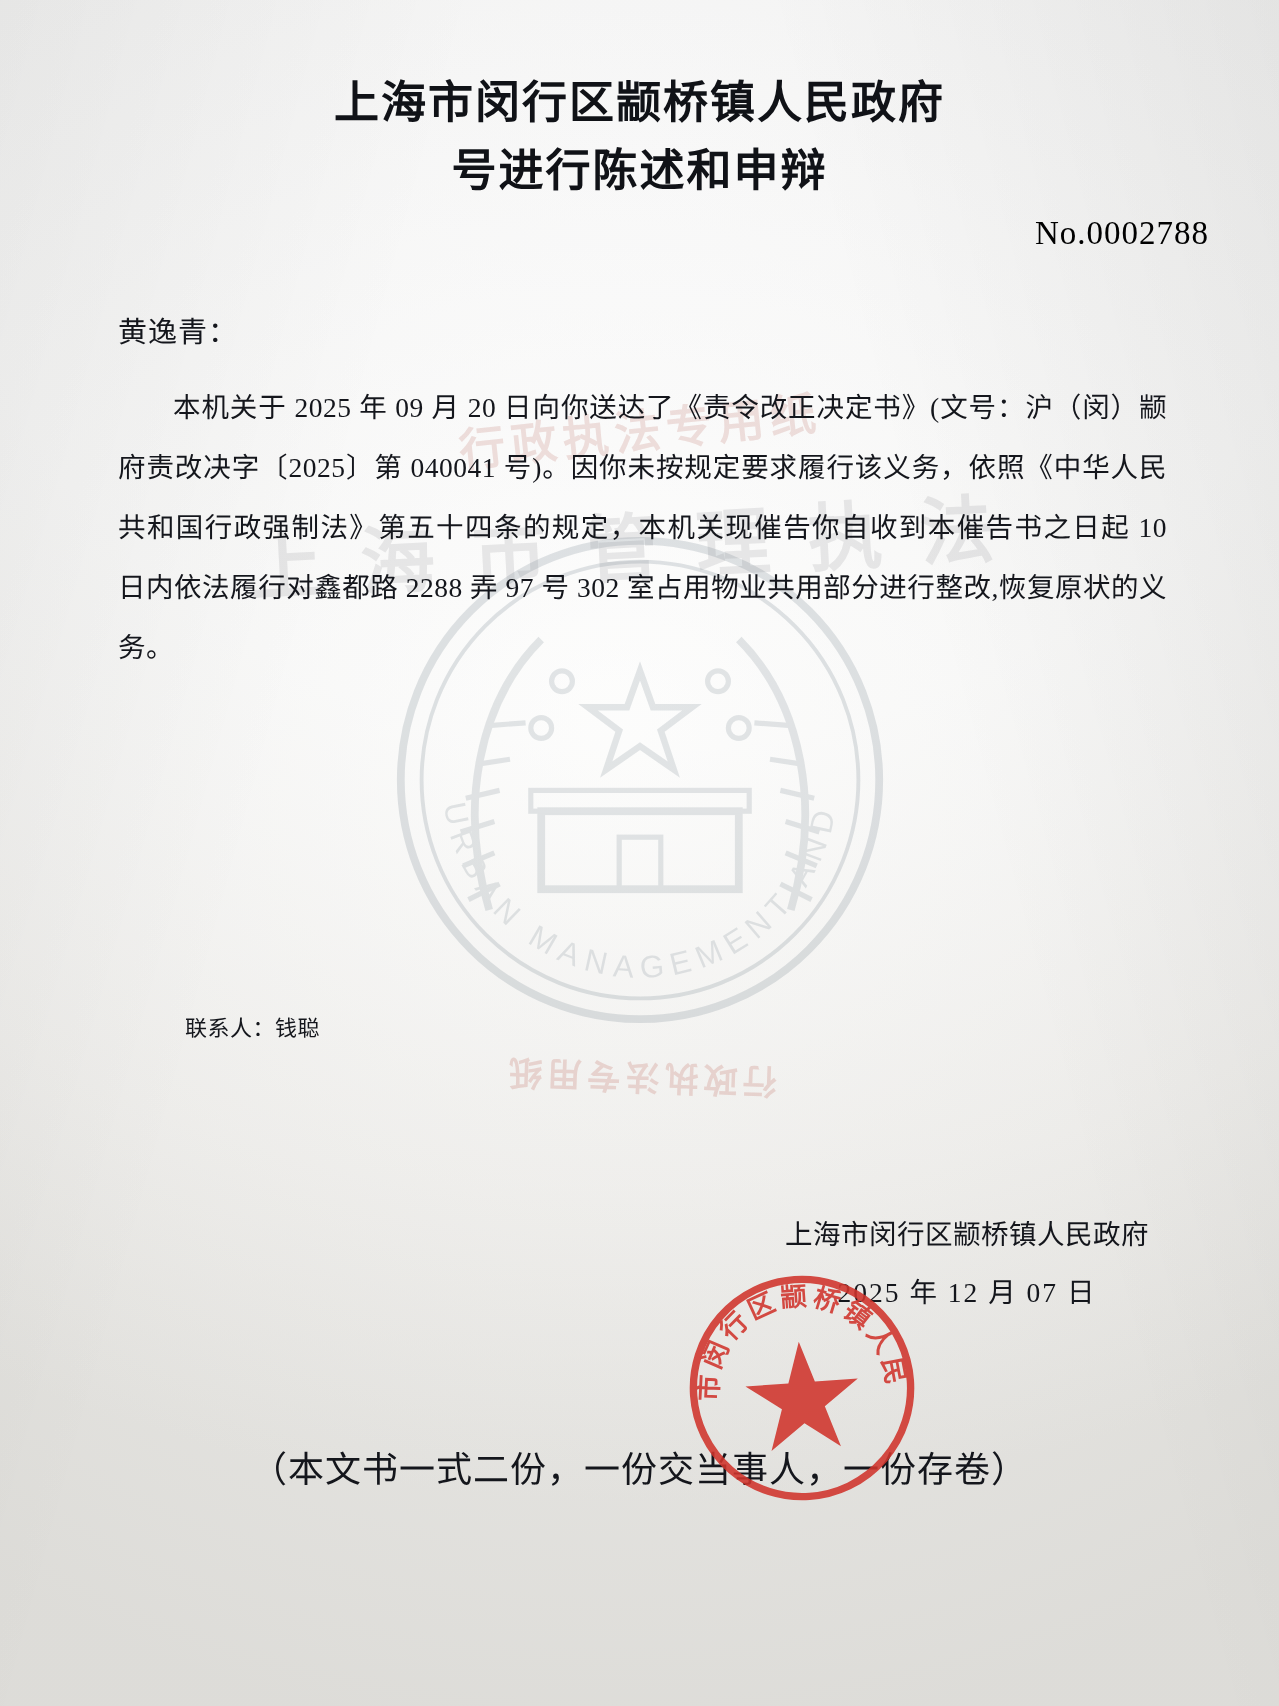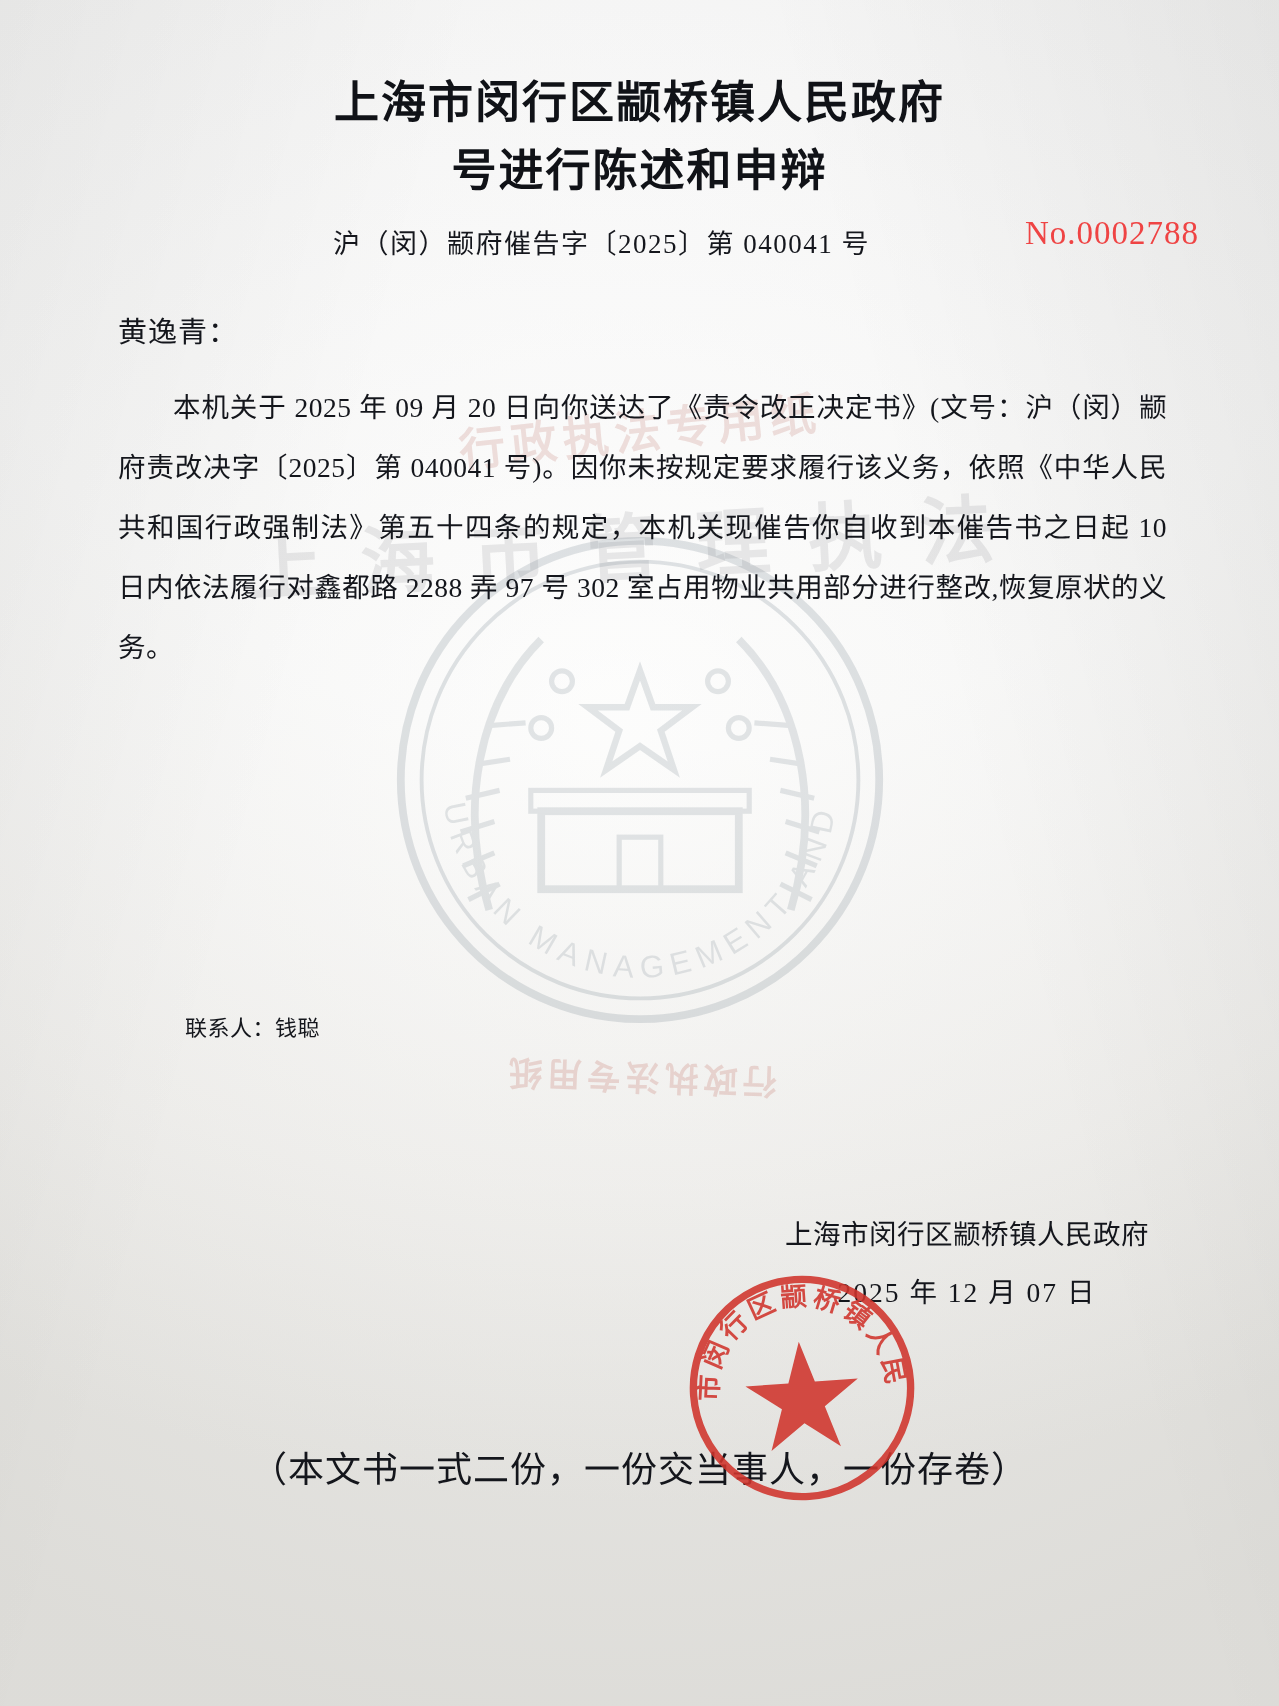--- a/index.html
+++ b/index.html
@@ -111,24 +111,24 @@
   #docnum {
     font-size: 27px;
     letter-spacing: 1.5px;
     color: #15171d;
     white-space: nowrap;
     transform: translateX(-38px);
   }
   #serial {
     position: absolute;
     top: 215px;
-    right: 80px;
+    right: 70px;
     font-size: 33px;
     letter-spacing: 1px;
-    color: #ef4444;
+    color: #000000;
     font-family: "Liberation Serif", serif;
     white-space: nowrap;
   }
 
   #recipient {
     position: absolute;
     top: 308px;
     left: 118px;
     font-size: 29px;
     letter-spacing: 1px;
@@ -241,23 +241,20 @@
     </text>
   </svg>
 </div>
 <div id="wm-bottom-text" class="wm">行政执法专用纸</div>
 
 <div id="doc">
 
   <div id="title1" class="title-line">上海市闵行区颛桥镇人民政府</div>
   <div id="title2" class="title-line">号进行陈述和申辩</div>
 
-  <div id="docnum-row">
-    <span id="docnum">沪（闵）颛府催告字〔2025〕第 040041 号</span>
-  </div>
   <div id="serial">No.0002788</div>
 
   <div id="recipient">黄逸青：</div>
 
   <div id="para1" class="body-block indent">本机关于 2025 年 09 月 20 日向你送达了《责令改正决定书》(文号：沪（闵）颛府责改决字〔2025〕第 040041 号)。因你未按规定要求履行该义务，依照《中华人民共和国行政强制法》第五十四条的规定，本机关现催告你自收到本催告书之日起 10 日内依法履行对鑫都路 2288 弄 97 号 302 室占用物业共用部分进行整改,恢复原状的义务。</div>
 
   <div id="contact-row">
     <span>联系人：钱聪</span>
   </div>
 

